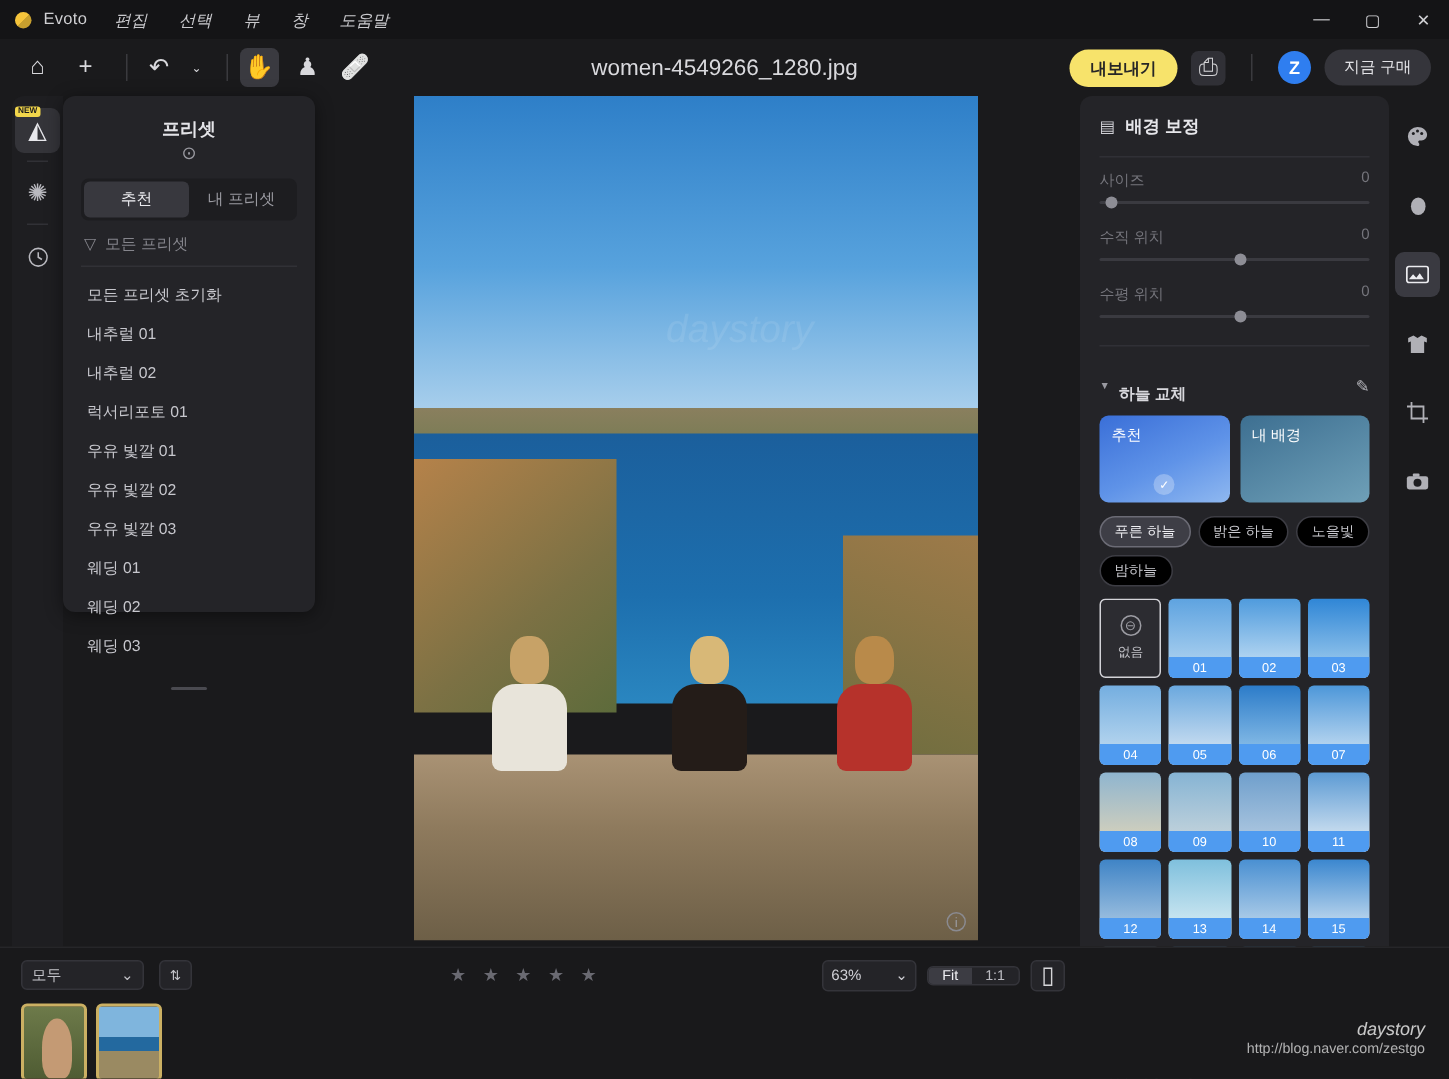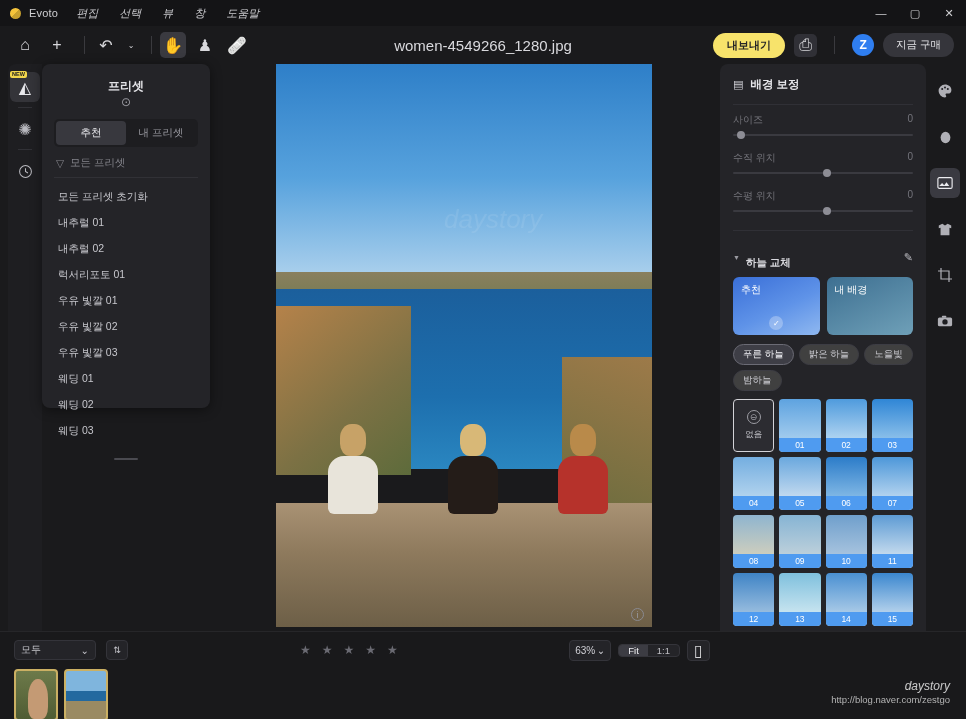--- a/index.html
+++ b/index.html
@@ -66,21 +66,21 @@
   .f3{ left:282px; } .f3 .head{ background:#b98a4a;} .f3 .body{ background:#b6322b;}
   .info-i{ position:absolute; right:8px; bottom:6px; width:13px; height:13px; border:1px solid #8a8a90; border-radius:50%; color:#9a9aa0; font-size:9px; display:flex; align-items:center; justify-content:center;}
   
   .bottombar{ position:absolute; left:0; right:0; bottom:0; height:88px; background:#19191b; border-top:1px solid #262629;}
   .bb-row{ display:flex; align-items:center; height:26px; margin-top:5px; padding:0 14px; position:relative;}
   .select{ width:82px; height:20px; background:#242428; border:1px solid #34343a; border-radius:4px; font-size:10px;
     color:#c4c4ca; display:flex; align-items:center; padding:0 6px; justify-content:space-between;}
   .sort-btn{ width:22px; height:20px; background:#242428; border:1px solid #34343a; border-radius:4px; margin-left:10px; display:flex; align-items:center; justify-content:center; color:#c4c4ca; font-size:9px;}
   .stars{ position:absolute; left:300px; display:flex; gap:11px; color:#6a6a72; font-size:12px;}
   .zoomctl{ position:absolute; right:256px; display:flex; align-items:center; gap:7px;}
-  .zoom-sel{ width:42px; height:21px; background:#242428; border:1px solid #34343a; border-radius:4px; font-size:10px; color:#d0d0d6; display:flex; align-items:center; padding:0 5px; justify-content:space-between;}
+  .zoom-sel{ width:63px; height:21px; background:#242428; border:1px solid #34343a; border-radius:4px; font-size:10px; color:#d0d0d6; display:flex; align-items:center; padding:0 5px; justify-content:space-between;}
   .fitgrp{ display:flex; background:#242428; border:1px solid #34343a; border-radius:4px; overflow:hidden;}
   .fitgrp div{ font-size:9.5px; padding:0 9px; color:#bcbcc2;}
   .fitgrp div.on{ background:#3c3c43; color:#f0f0f4;}
   .compare{ width:23px; height:21px; background:#242428; border:1px solid #34343a; border-radius:4px; display:flex; align-items:center; justify-content:center;}
   .filmstrip{ display:flex; gap:6px; padding:6px 14px;}
   .thumb{ width:44px; height:52px; border:2px solid #cbb063; border-radius:4px; overflow:hidden; position:relative;}
   .th1{ background:linear-gradient(#6d7a4a,#4f5c33);}
   .th1:after{ content:""; position:absolute; left:12px; top:8px; width:20px; height:40px; border-radius:48% 48% 30% 30%; background:#c49a74;}
   .th2{ background:linear-gradient(#7fb5dd 0 42%, #23699f 42% 62%, #9a8a62 62% 100%);}
   
@@ -94,21 +94,21 @@
   .knob{ width:8px; height:8px; border-radius:50%; background:#8d8d95; position:absolute; top:-3px;}
   .sec-head{ display:flex; align-items:center; gap:6px; padding:5px 13px 7px; }
   .sec-title{ font-size:10.5px; color:#d8d8dd; font-weight:bold;margin-top:12px;}
   .caret{ font-size:7px; color:#9a9aa1;}
   .bgtabs{ display:flex; gap:7px; padding:0 13px 9px;}
   .bgtab{ flex:1; height:58px; border-radius:6px; position:relative; font-size:10px; color:#fff; padding:6px 8px;}
   .bgtab.rec{ background:linear-gradient(155deg,#3a6fd8,#5f93e8 55%,#8fb8f0);}
   .bgtab.mine{ background:linear-gradient(155deg,#3d6f91,#6fa0b8);}
   .check{ position:absolute; left:50%; bottom:5px; transform:translateX(-50%); width:14px; height:14px; border-radius:50%; background:rgba(255,255,255,.28); display:flex; align-items:center; justify-content:center; font-size:8px;}
   .chips{ display:flex; flex-wrap:wrap; gap:5px; padding:0 13px 8px;}
-  .chip{ background:#404040; border:1px solid #3d3d44; color:#c9c9cf; font-size:9.5px; border-radius:11px; padding:3px 9px;}
+  .chip{ background:#000000; border:1px solid #3d3d44; color:#c9c9cf; font-size:9.5px; border-radius:11px; padding:3px 9px;}
   .chip.on{ background:#3e3e46; border-color:#6b6b75; color:#f2f2f6;}
   .skygrid{ display:grid; grid-template-columns:repeat(4,1fr); gap:5px; padding:0 13px; height:246px; overflow:hidden;}
   .sky-it{ height:53px; border-radius:4px; position:relative; overflow:hidden;}
   .sky-it .cap{ position:absolute; left:0; right:0; bottom:0; height:14px; background:#4f9bf0; color:#fff; font-size:8.5px; display:flex; align-items:center; justify-content:center;}
   .sky-none{ background:#2c2c31; border:1.5px solid #d3d3d8; display:flex; flex-direction:column; align-items:center; justify-content:center; gap:5px;}
   .sky-none .circ{ width:14px; height:14px; border:1px solid #9c9ca3; border-radius:50%; display:flex; align-items:center; justify-content:center; font-size:9px; color:#9c9ca3;}
   .sky-none .lab{ font-size:8.5px; color:#c0c0c6;}
   .opa{ padding:10px 13px 0;}
   .lastsec{ font-size:10px; color:#75757c; padding:16px 13px 0;}
   .cur-preset{ position:absolute; left:13px; bottom:14px; background:#35353c; border-radius:13px; font-size:9.5px; color:#d6d6dc; padding:6px 13px;}

